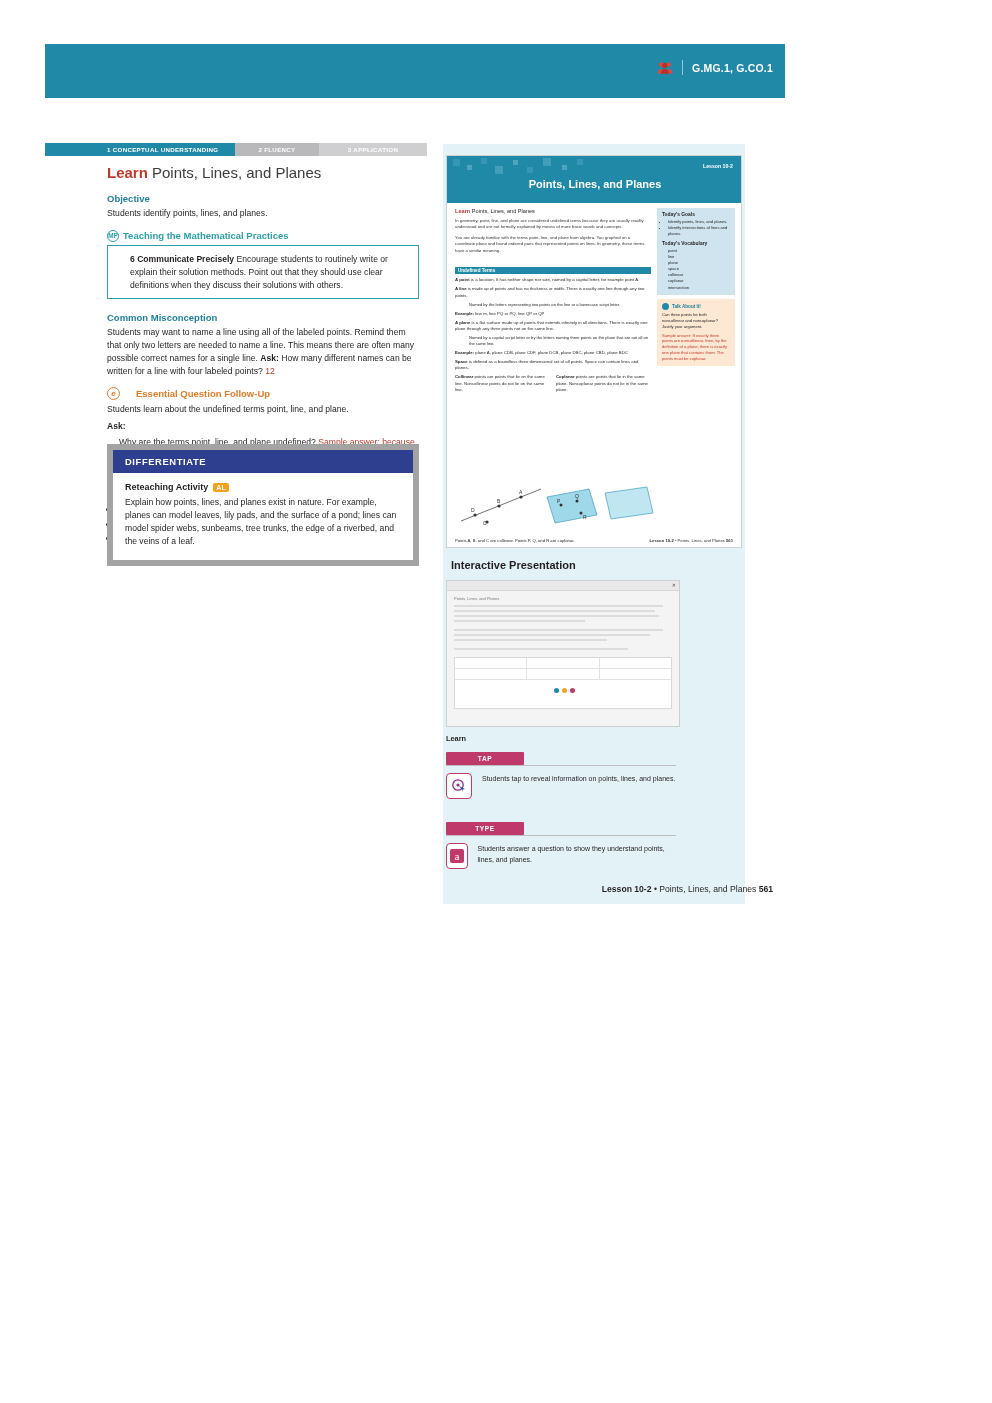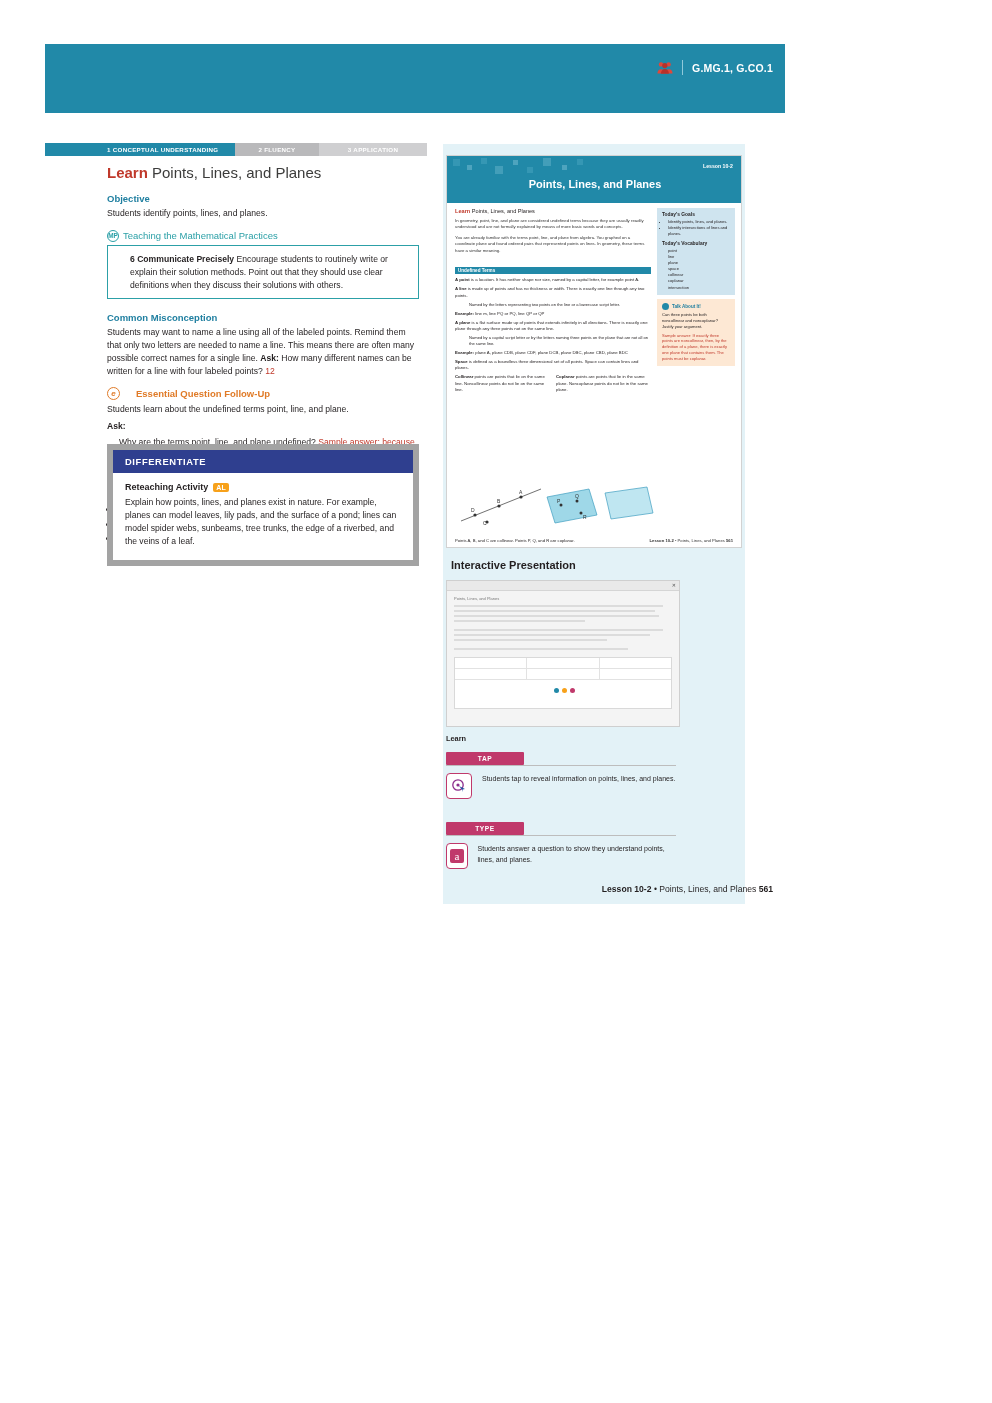--- a/index.html
+++ b/index.html
@@ -15,21 +15,21 @@
   .page {
     position: absolute;
     left: 45px;
     top: 44px;
     width: 740px;
     height: 866px;
     background: #ffffff;
   }
   
   .top-band {
-    position: absolute; left:0; top:0; width:740px; height:69px;
+    position: absolute; left:0; top:0; width:740px; height:54px;
     background: #2189a8;
   }
   .std-wrap {
     position:absolute; right:12px; top:16px;
     display:flex; align-items:center; gap:9px;
     color:#ffffff; font-size:10.5px; font-weight:bold; letter-spacing:.2px;
   }
   .std-divider { width:1px; height:15px; background:#8fc9da; }
   .people-icon {
     width:16px; height:13px; position:relative; display:inline-block;
@@ -62,21 +62,21 @@
     font-size:8.6px; line-height:1.48; margin:0 0 10px 0; color:#231f20;
   }
   .mp-head {
     display:flex; align-items:center; gap:4px; margin:2px 0 3px 0;
   }
   .mp-badge {
     width:12px;height:12px;border-radius:50%;background:#ffffff;
     border:1.3px solid #2ca0a7;color:#2ca0a7;font-size:6.4px;font-weight:bold;
     display:flex;align-items:center;justify-content:center;
   }
-  .mp-head .t { color:#2ca0a7; font-size:9.5px; font-weight:normal; }
+  .mp-head .t { color:#2ca0a7; font-size:9.5px; font-weight:bold; }
   .mp-box {
     border:1px solid #2ca0a7; padding:7px 8px 7px 22px; margin-bottom:13px;
   }
   .mp-box p { margin:0; font-size:8.6px; line-height:1.5; }
   .mp-box b { font-weight:bold; }
   .eq-head { display:flex; align-items:center; gap:4px; margin:2px 0 3px 0; }
   .eq-badge {
     width:13px;height:13px;border-radius:50%;
     background:#ffffff;border:1.4px solid #e07b28;color:#e07b28;
     font-size:8px;font-weight:bold;font-style:italic;

